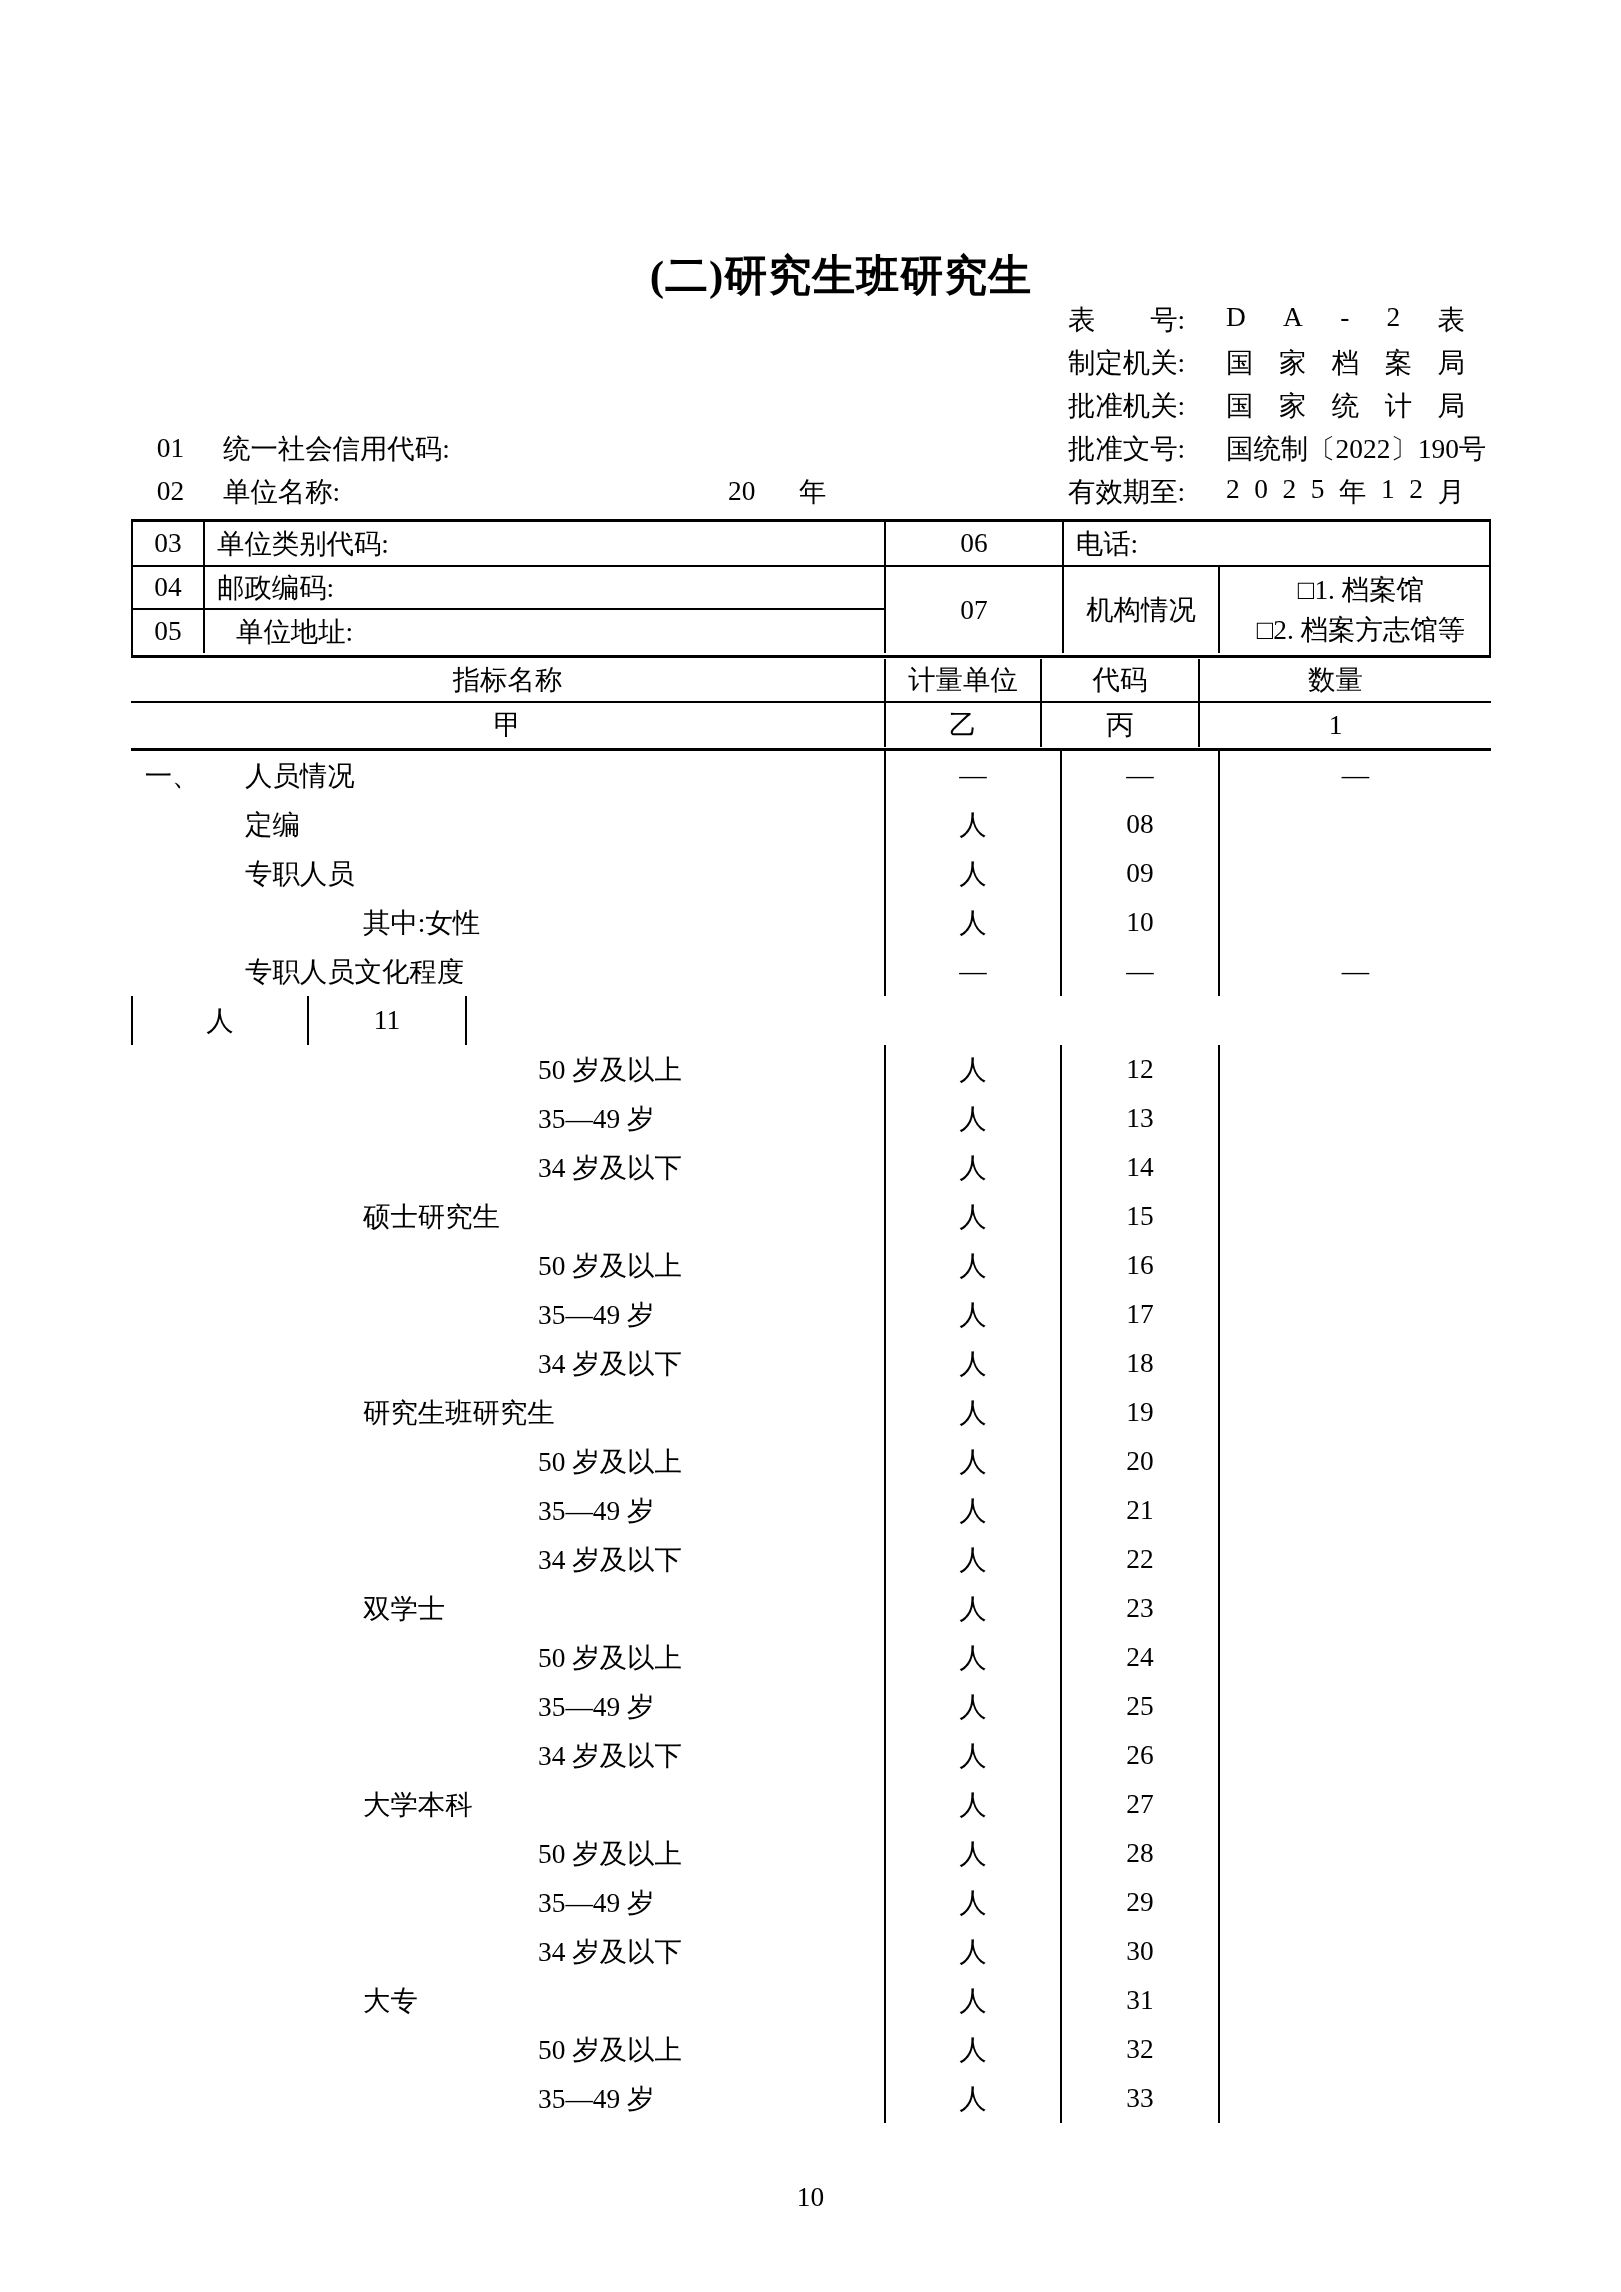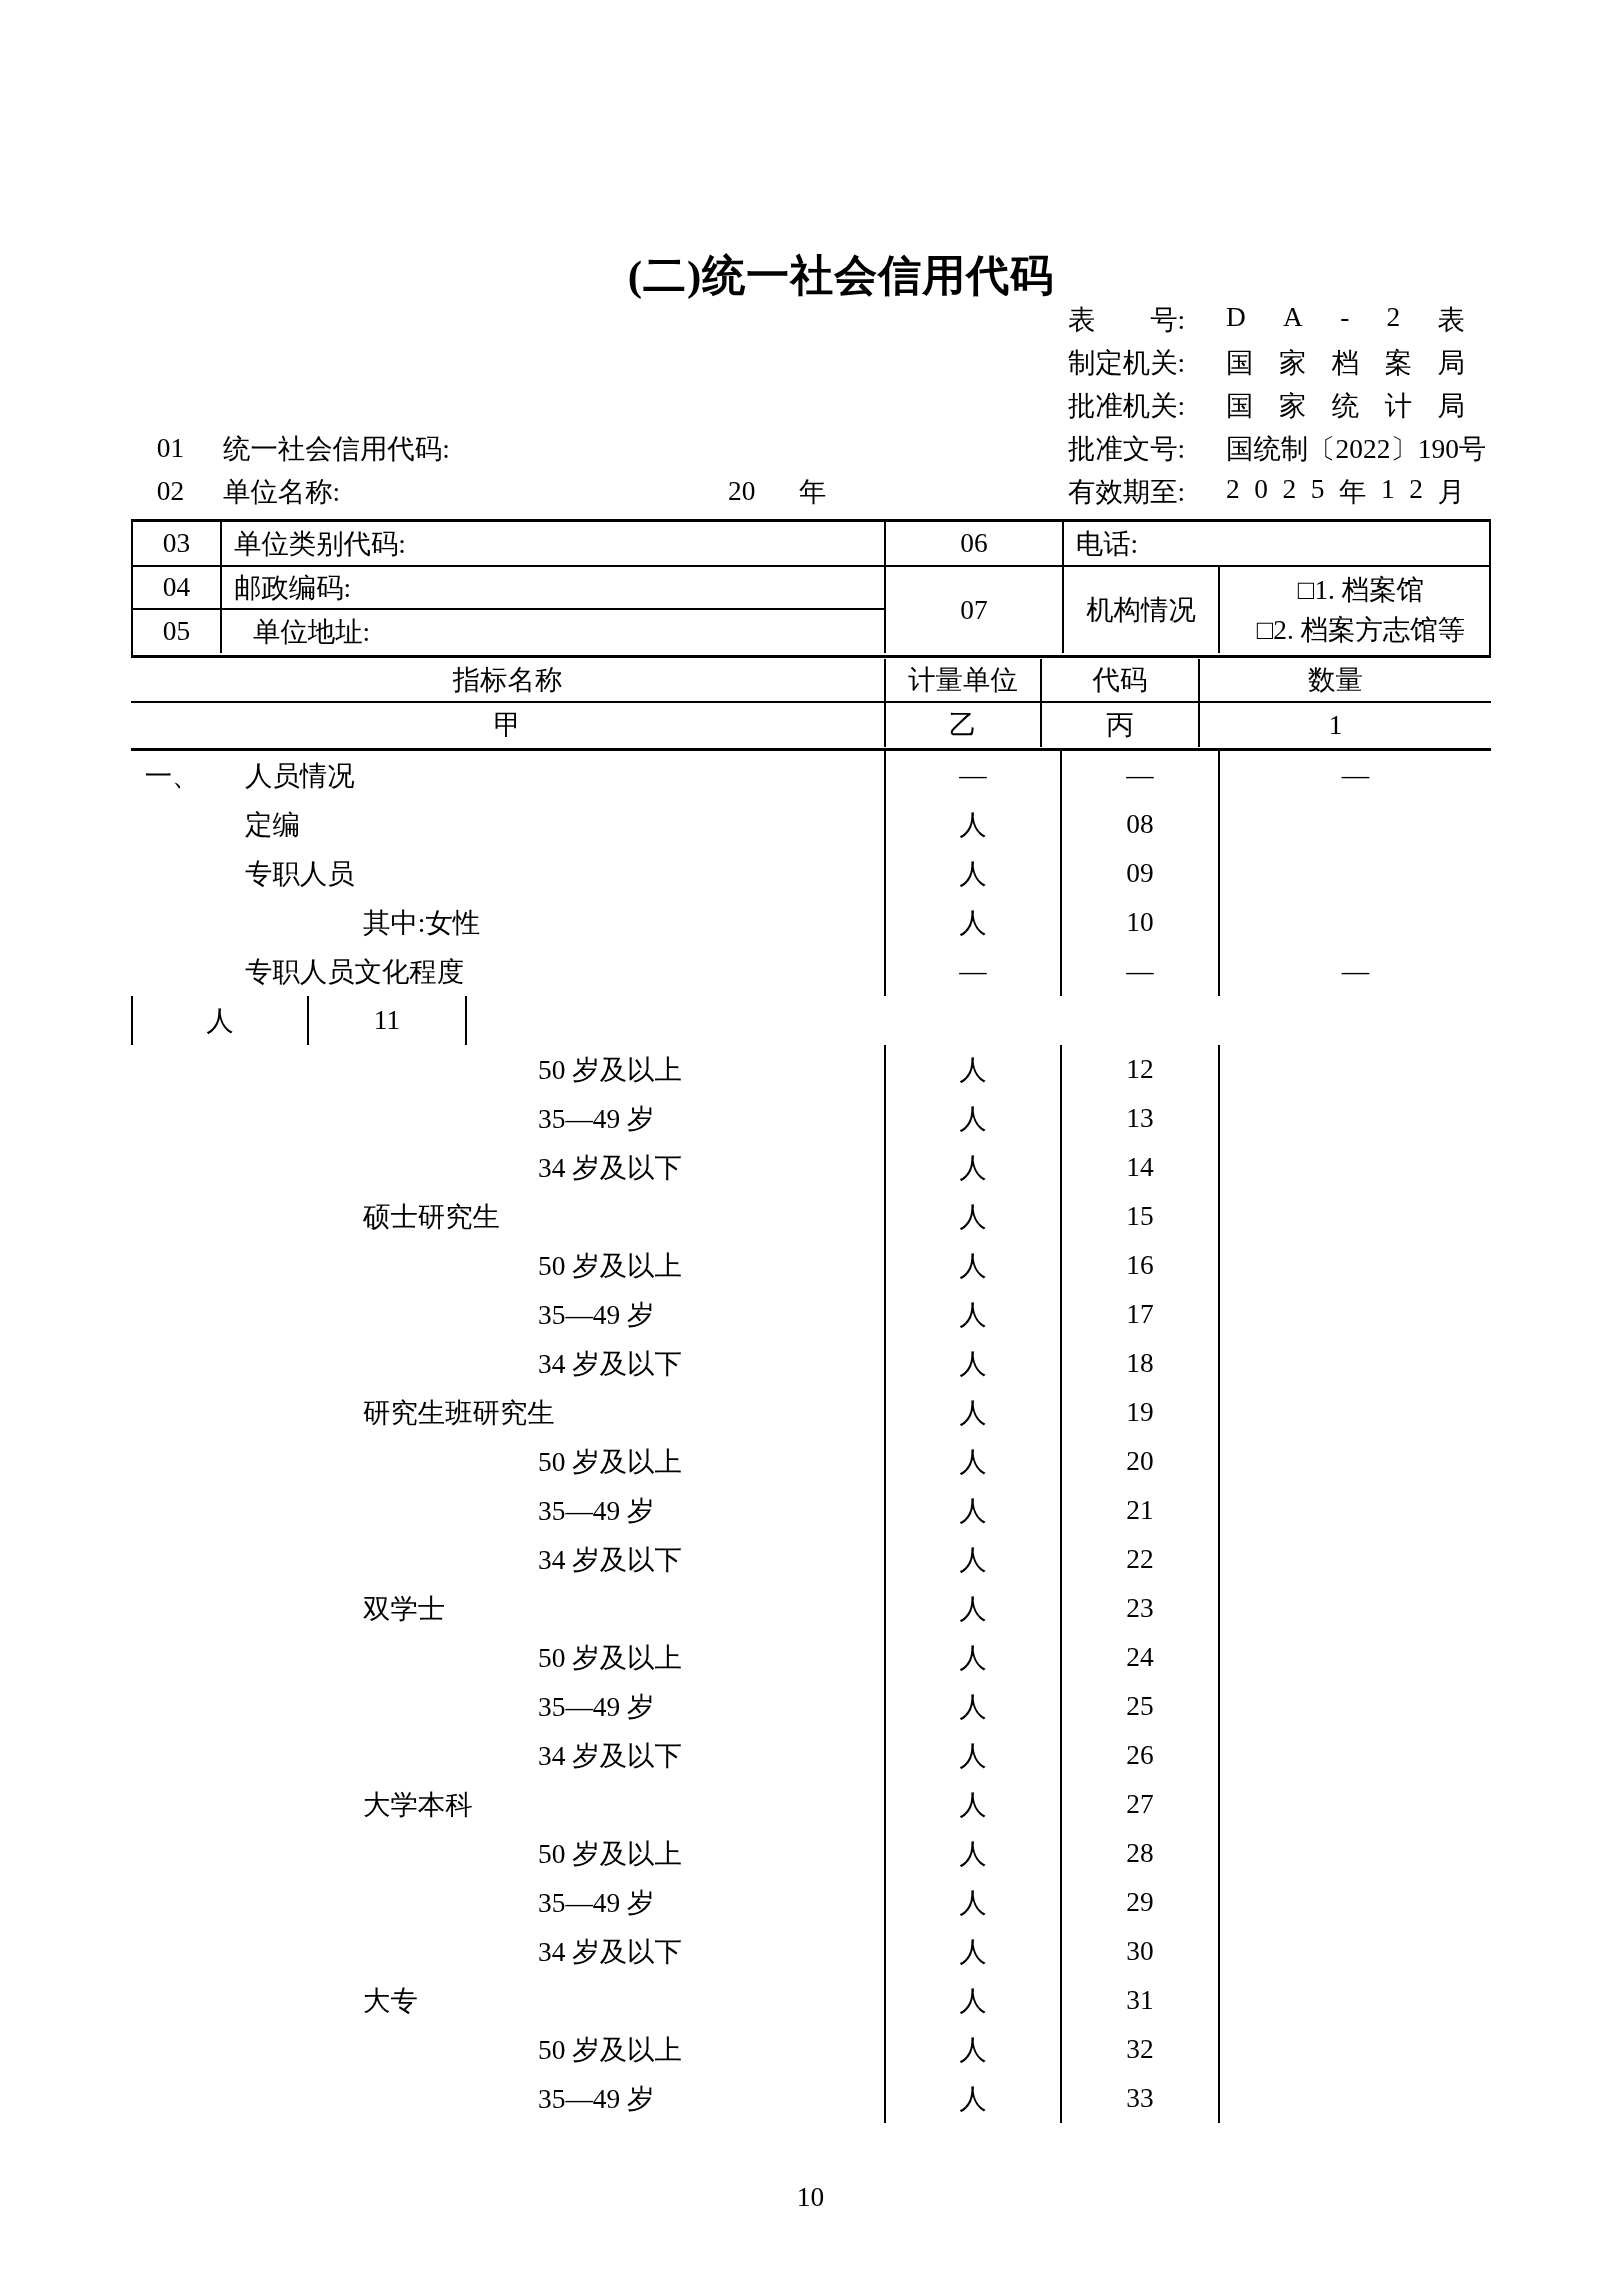--- a/index.html
+++ b/index.html
@@ -26,21 +26,21 @@
   .inforow .flabel { position:absolute; left:92px; top:0; height:100%; display:flex; align-items:center; }
   .inforow .yr20 { position:absolute; left:597px; top:0; height:100%; display:flex; align-items:center; }
   .inforow .yrchar { position:absolute; left:668px; top:0; height:100%; display:flex; align-items:center; }
   
   .topbox { position:absolute; left:131px; top:519px; width:1360px; height:139px;
     border:2px solid #000; border-top:3.9px solid #000; border-bottom:3.9px solid #000; }
   .topbox .cell { position:absolute; display:flex; align-items:center; }
   .cellA  { left:0; top:0;  width:751px; height:45px; border-bottom:2px solid #000; }
   .cellA4 { left:0; top:45px; width:751px; height:43px; border-bottom:2px solid #000; }
   .cellA5 { left:0; top:88px; width:751px; height:43px;gap:19px; }
-  .rownoB { width:89px; height:100%; border-right:2px solid #000;
+  .rownoB { width:72px; height:100%; border-right:2px solid #000;
     display:flex; align-items:center; justify-content:center; flex:none; }
   .boxlabel { padding-left:12px; }
   .cell06  { left:751px; top:0; width:178px; height:45px; border-left:2px solid #000; border-bottom:2px solid #000; justify-content:center; }
   .cellTel { left:929px; top:0; width:427px; height:45px; border-left:2px solid #000; border-bottom:2px solid #000; padding-left:11.8px; }
   .cell07  { left:751px; top:45px; width:178px; height:86px; border-left:2px solid #000; justify-content:center; }
   .cellOrg { left:929px; top:45px; width:156px; height:86px; border-left:2px solid #000; justify-content:center; }
   .cellOpt { left:1085px; top:45px; width:272px; height:86px; border-left:2px solid #000;
     flex-direction:column; align-items:flex-start; justify-content:space-around; padding:3.9px 0 3.9px 11.8px; }
   
   .thead { position:absolute; left:131px; top:659px; width:1360px; height:92px; border-bottom:3.9px solid #000; }
@@ -63,21 +63,21 @@
   .ind1 { margin-left:114px; }
   .ind2 { margin-left:232px; }
   .ind3 { margin-left:407px; }
   .pagenum { position:absolute; left:0; top:2182px; width:1621px; text-align:center; }
 </style>
 </head>
 <body>
 
 <div class="page">
 
-  <div class="title">(二)统一社会信用代码</div>
+  <div class="title">(二)研究生班研究生</div>
 
   <div class="meta">
     <div class="meta-line">
       <span class="meta-label">表　　号:</span>
       <span class="meta-value">
         
       <span class="mtoken">D</span><span class="mtoken">A</span><span class="mtoken">-</span><span class="mtoken">2</span><span class="mtoken">表</span></span>
     </div>
     <div class="meta-line">
       <span class="meta-label">制定机关:</span>

